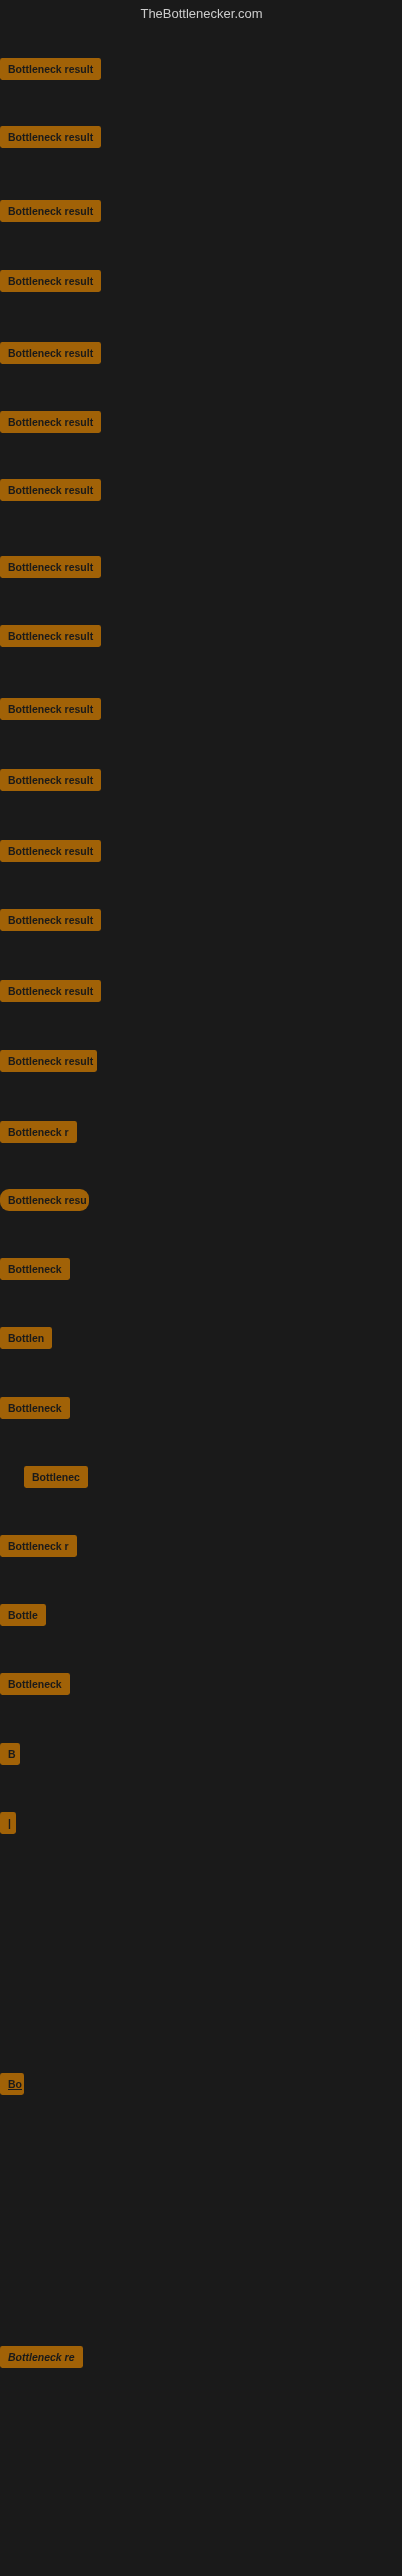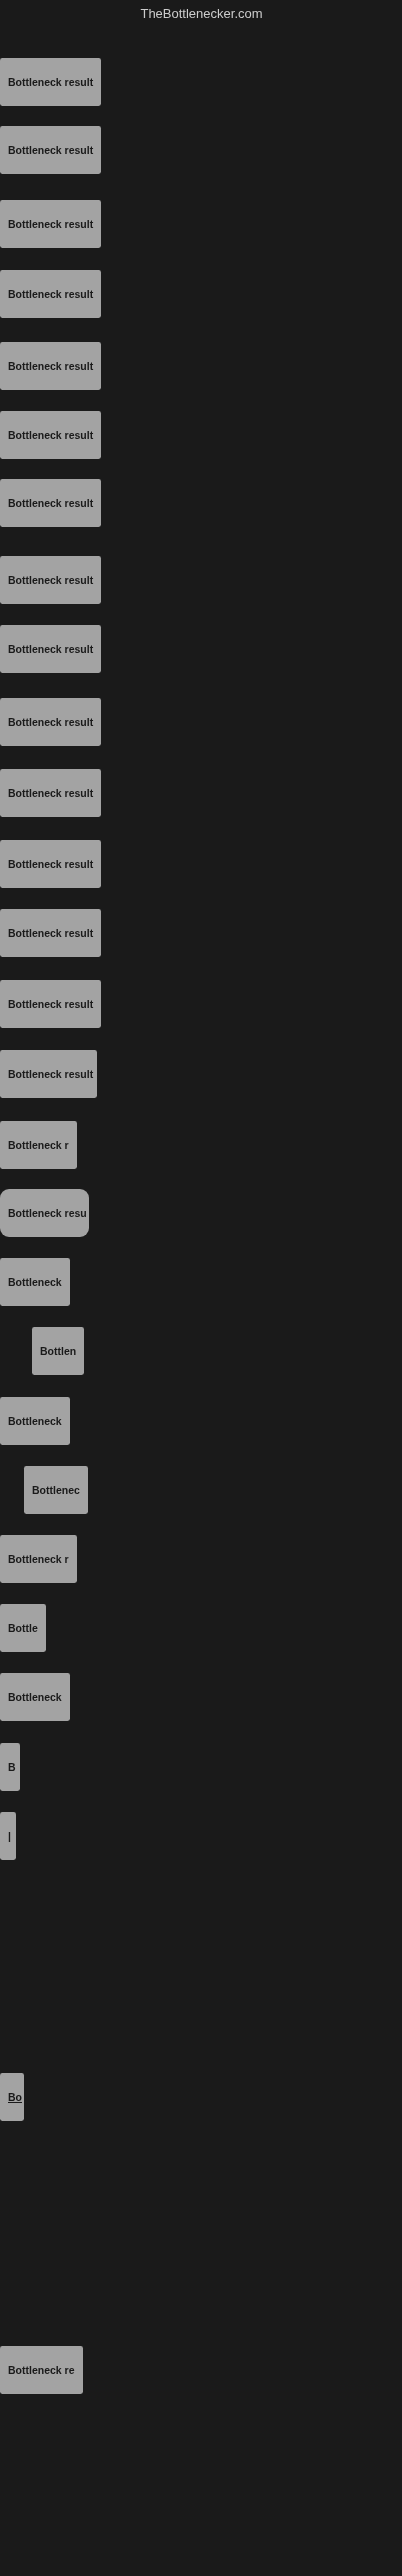--- a/index.html
+++ b/index.html
@@ -19,25 +19,25 @@
       color: #cccccc;
       font-size: 13px;
       padding: 6.4px 0;
       font-weight: normal;
     }
     .bottleneck-item {
       position: absolute;
       left: 0;
     }
     .bottleneck-badge {
-      background-color: #a3a3a3;
+      background-color: #a16207;
       color: #1a1a1a;
       font-size: 10.5px;
       font-weight: bold;
-      padding: 18px 8px;
+      padding: 5px 8px;
       border-radius: 2.4px;
       white-space: nowrap;
       overflow: hidden;
       display: inline-block;
     }
   </style>
 </head>
 <body>
 
 <div class="site-title">TheBottlenecker.com</div>
@@ -54,24 +54,24 @@
     <div class="bottleneck-item" style="top: 597px; left: 0px;"><span class="bottleneck-badge" style="max-width: 109px;">Bottleneck result</span></div>
     <div class="bottleneck-item" style="top: 670px; left: 0px;"><span class="bottleneck-badge" style="max-width: 109px;">Bottleneck result</span></div>
     <div class="bottleneck-item" style="top: 741px; left: 0px;"><span class="bottleneck-badge" style="max-width: 105px;">Bottleneck result</span></div>
     <div class="bottleneck-item" style="top: 812px; left: 0px;"><span class="bottleneck-badge" style="max-width: 105px;">Bottleneck result</span></div>
     <div class="bottleneck-item" style="top: 881px; left: 0px;"><span class="bottleneck-badge" style="max-width: 105px;">Bottleneck result</span></div>
     <div class="bottleneck-item" style="top: 952px; left: 0px;"><span class="bottleneck-badge" style="max-width: 101px;">Bottleneck result</span></div>
     <div class="bottleneck-item" style="top: 1022px; left: 0px;"><span class="bottleneck-badge" style="max-width: 97px;">Bottleneck result</span></div>
     <div class="bottleneck-item" style="top: 1093px; left: 0px;"><span class="bottleneck-badge" style="max-width: 81px;">Bottleneck r</span></div>
     <div class="bottleneck-item" style="top: 1161px; left: 0px;"><span class="bottleneck-badge" style="max-width: 89px; border-radius: 9px;">Bottleneck resu</span></div>
     <div class="bottleneck-item" style="top: 1230px; left: 0px;"><span class="bottleneck-badge" style="max-width: 72px;">Bottleneck</span></div>
-    <div class="bottleneck-item" style="top: 1299px; left: 0px; margin-left: 32px;"><span class="bottleneck-badge" style="max-width: 60px;">Bottlen</span></div>
+    <div class="bottleneck-item" style="top: 1299px; left: 0px;"><span class="bottleneck-badge" style="max-width: 60px;">Bottlen</span></div>
     <div class="bottleneck-item" style="top: 1369px; left: 0px;"><span class="bottleneck-badge" style="max-width: 72px;">Bottleneck</span></div>
     <div class="bottleneck-item" style="top: 1438px; left: 0px;"><span class="bottleneck-badge" style="max-width: 68px; margin-left: 24px;">Bottlenec</span></div>
     <div class="bottleneck-item" style="top: 1507px; left: 0px;"><span class="bottleneck-badge" style="max-width: 81px;">Bottleneck r</span></div>
     <div class="bottleneck-item" style="top: 1576px; left: 0px;"><span class="bottleneck-badge" style="max-width: 52px;">Bottle</span></div>
     <div class="bottleneck-item" style="top: 1645px; left: 0px;"><span class="bottleneck-badge" style="max-width: 72px;">Bottleneck</span></div>
     <div class="bottleneck-item" style="top: 1715px; left: 0px;"><span class="bottleneck-badge" style="max-width: 20px;">B</span></div>
     <div class="bottleneck-item" style="top: 1784px; left: 0px;"><span class="bottleneck-badge" style="max-width: 9.7px;">|</span></div>
     <div class="bottleneck-item" style="top: 2045px; left: 0px;"><span class="bottleneck-badge" style="max-width: 24px; text-decoration: underline;">Bo</span></div>
-    <div class="bottleneck-item" style="top: 2318px; left: 0px;"><span class="bottleneck-badge" style="max-width: 85px;">Bottleneck re</span></div>
+    <div class="bottleneck-item" style="top: 2318px; left: 0px;"><span class="bottleneck-badge" style="max-width: 85px; font-style: italic;">Bottleneck re</span></div>
   </div>
 
 
 </body></html>

